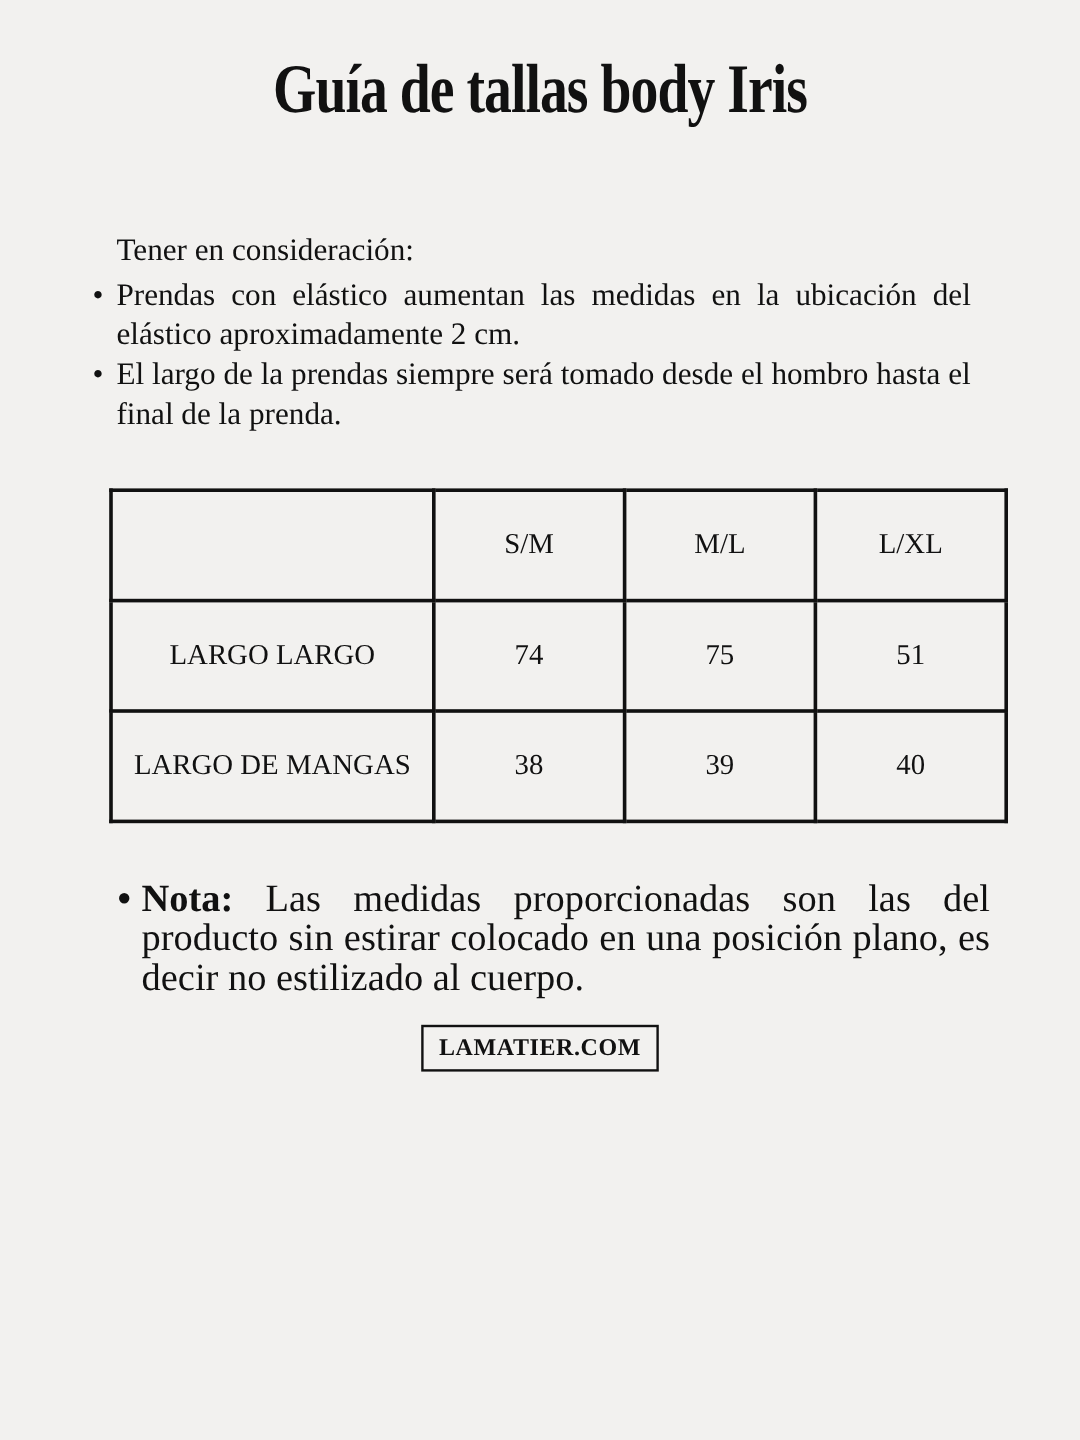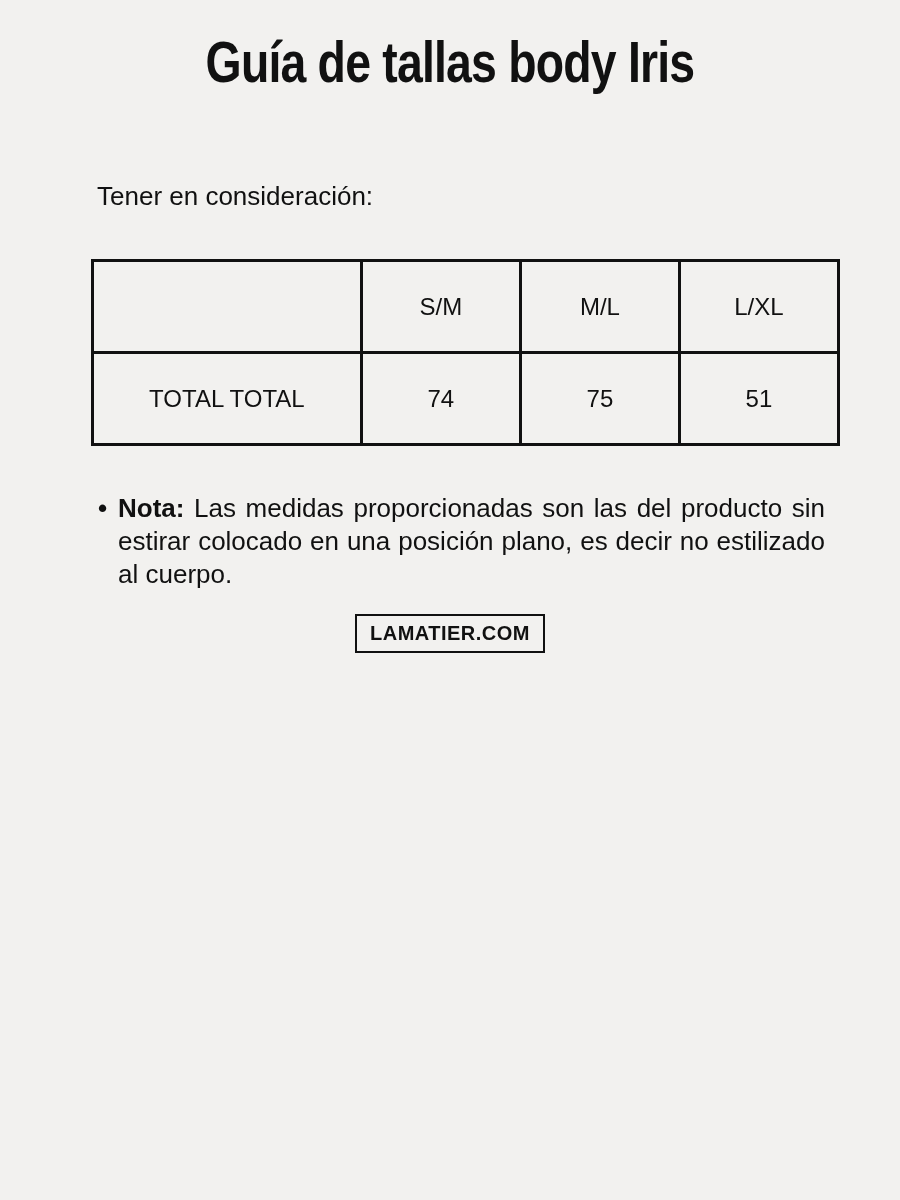--- a/index.html
+++ b/index.html
@@ -11,22 +11,23 @@
   html,body{width:900px;}
   body{
     height:1200px;
     background:var(--bg);
     color:var(--fg);
     font-family:"Liberation Sans","DejaVu Sans",sans-serif;
     overflow:hidden;
   }
   .page{
     width:900px;height:1200px;
-    padding-top:32px;
+    padding-top:44px;
     position:relative;
+    font-family:Liberation Serif, serif;
   }
   
   .title{
     text-align:center;
     font-size:58px;
     font-weight:bold;
     letter-spacing:-1px;
     transform:scaleX(.8);
     transform-origin:50% 50%;
     white-space:nowrap;
@@ -71,21 +72,21 @@
     font-size:24px;
     font-weight:normal;
     line-height:31px;
     padding:0 14px;
   }
   .col-label{width:36%;}
   .col-size{width:21.3%;}
   
   .note{
     margin:46px 75px 0 118px;
-    font-size:26px;
+    font-size:32px;
     line-height:33px;
   }
   .note p{
     position:relative;
     text-align:justify;
   }
   .note p::before{
     content:"\2022";
     position:absolute;
     left:-20px;
@@ -111,43 +112,53 @@
 </style>
 </head>
 <body>
 
 <div class="page">
 
   <h1 class="title">Guía de tallas body Iris</h1>
 
   <section class="considerations">
     <p class="considerations-heading">Tener en consideración:</p>
+    <ul class="bullet-list">
+      <li>Prendas con elástico aumentan las medidas en la ubicación del elástico aproximadamente 2 cm.</li>
+      <li>El largo de la prendas siempre será tomado desde el hombro hasta el final de la prenda.</li>
+    </ul>
   </section>
 
   <table class="size-table">
     <colgroup>
       <col class="col-label">
       <col class="col-size">
       <col class="col-size">
       <col class="col-size">
     </colgroup>
     <thead>
       <tr>
         <th></th>
         <th>S/M</th>
         <th>M/L</th>
         <th>L/XL</th>
       </tr>
     </thead>
     <tbody>
       <tr>
-        <td>TOTAL TOTAL</td>
+        <td>LARGO LARGO</td>
         <td>74</td>
         <td>75</td>
         <td>51</td>
+      </tr>
+      <tr>
+        <td>LARGO DE MANGAS</td>
+        <td>38</td>
+        <td>39</td>
+        <td>40</td>
       </tr>
     </tbody>
   </table>
 
   <section class="note">
     <p><span class="note-label">Nota:</span> <span>Las medidas proporcionadas son las del producto sin estirar colocado en una posición plano, es decir no estilizado al cuerpo.</span></p>
   </section>
 
   <div class="footer">
     <div class="brand-box">

